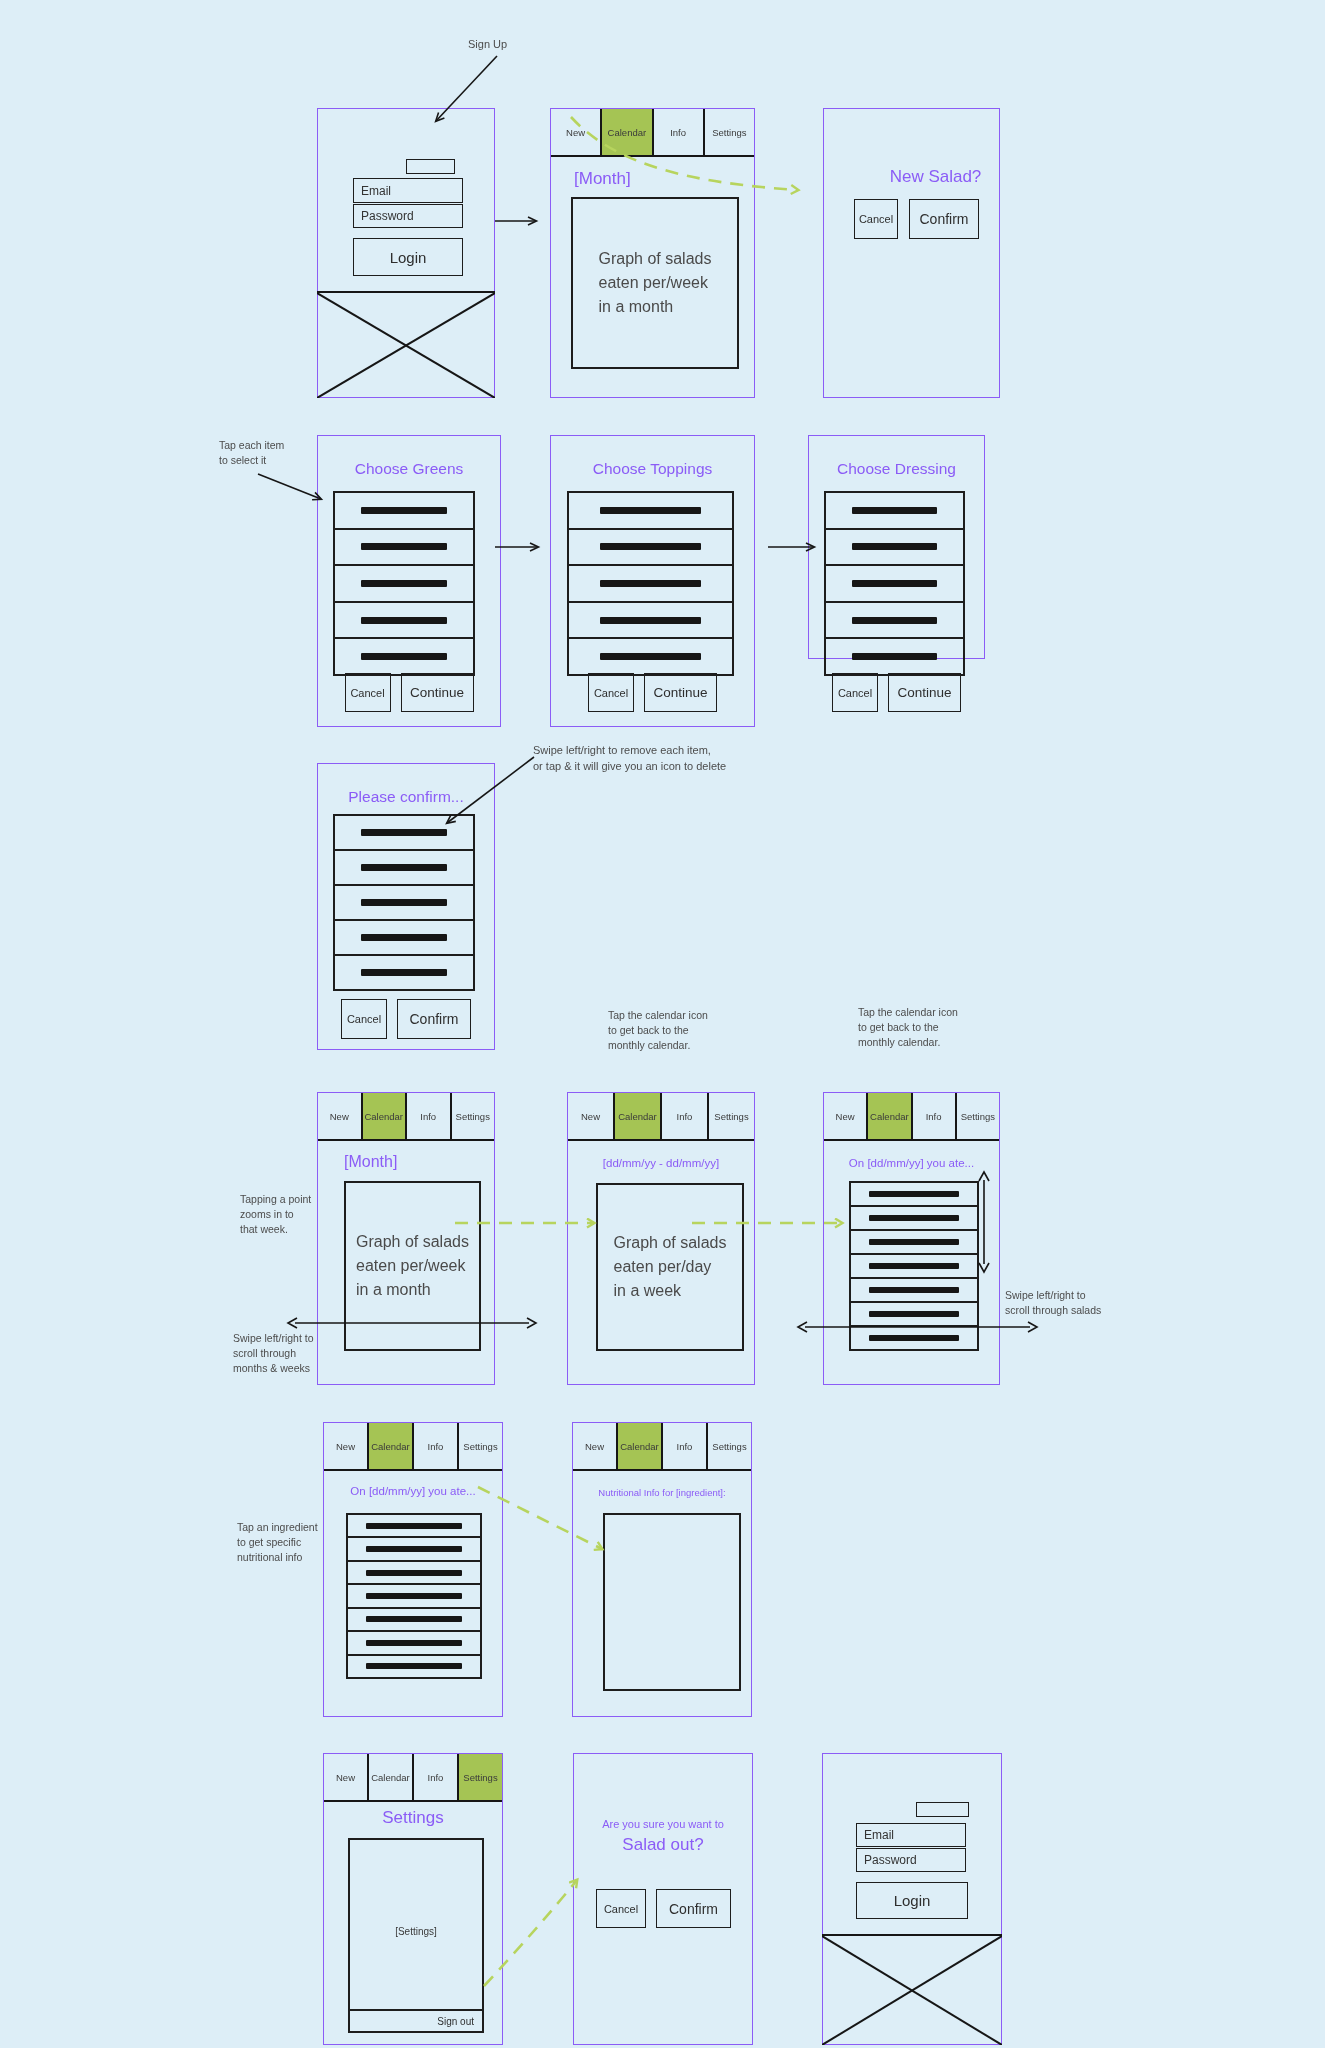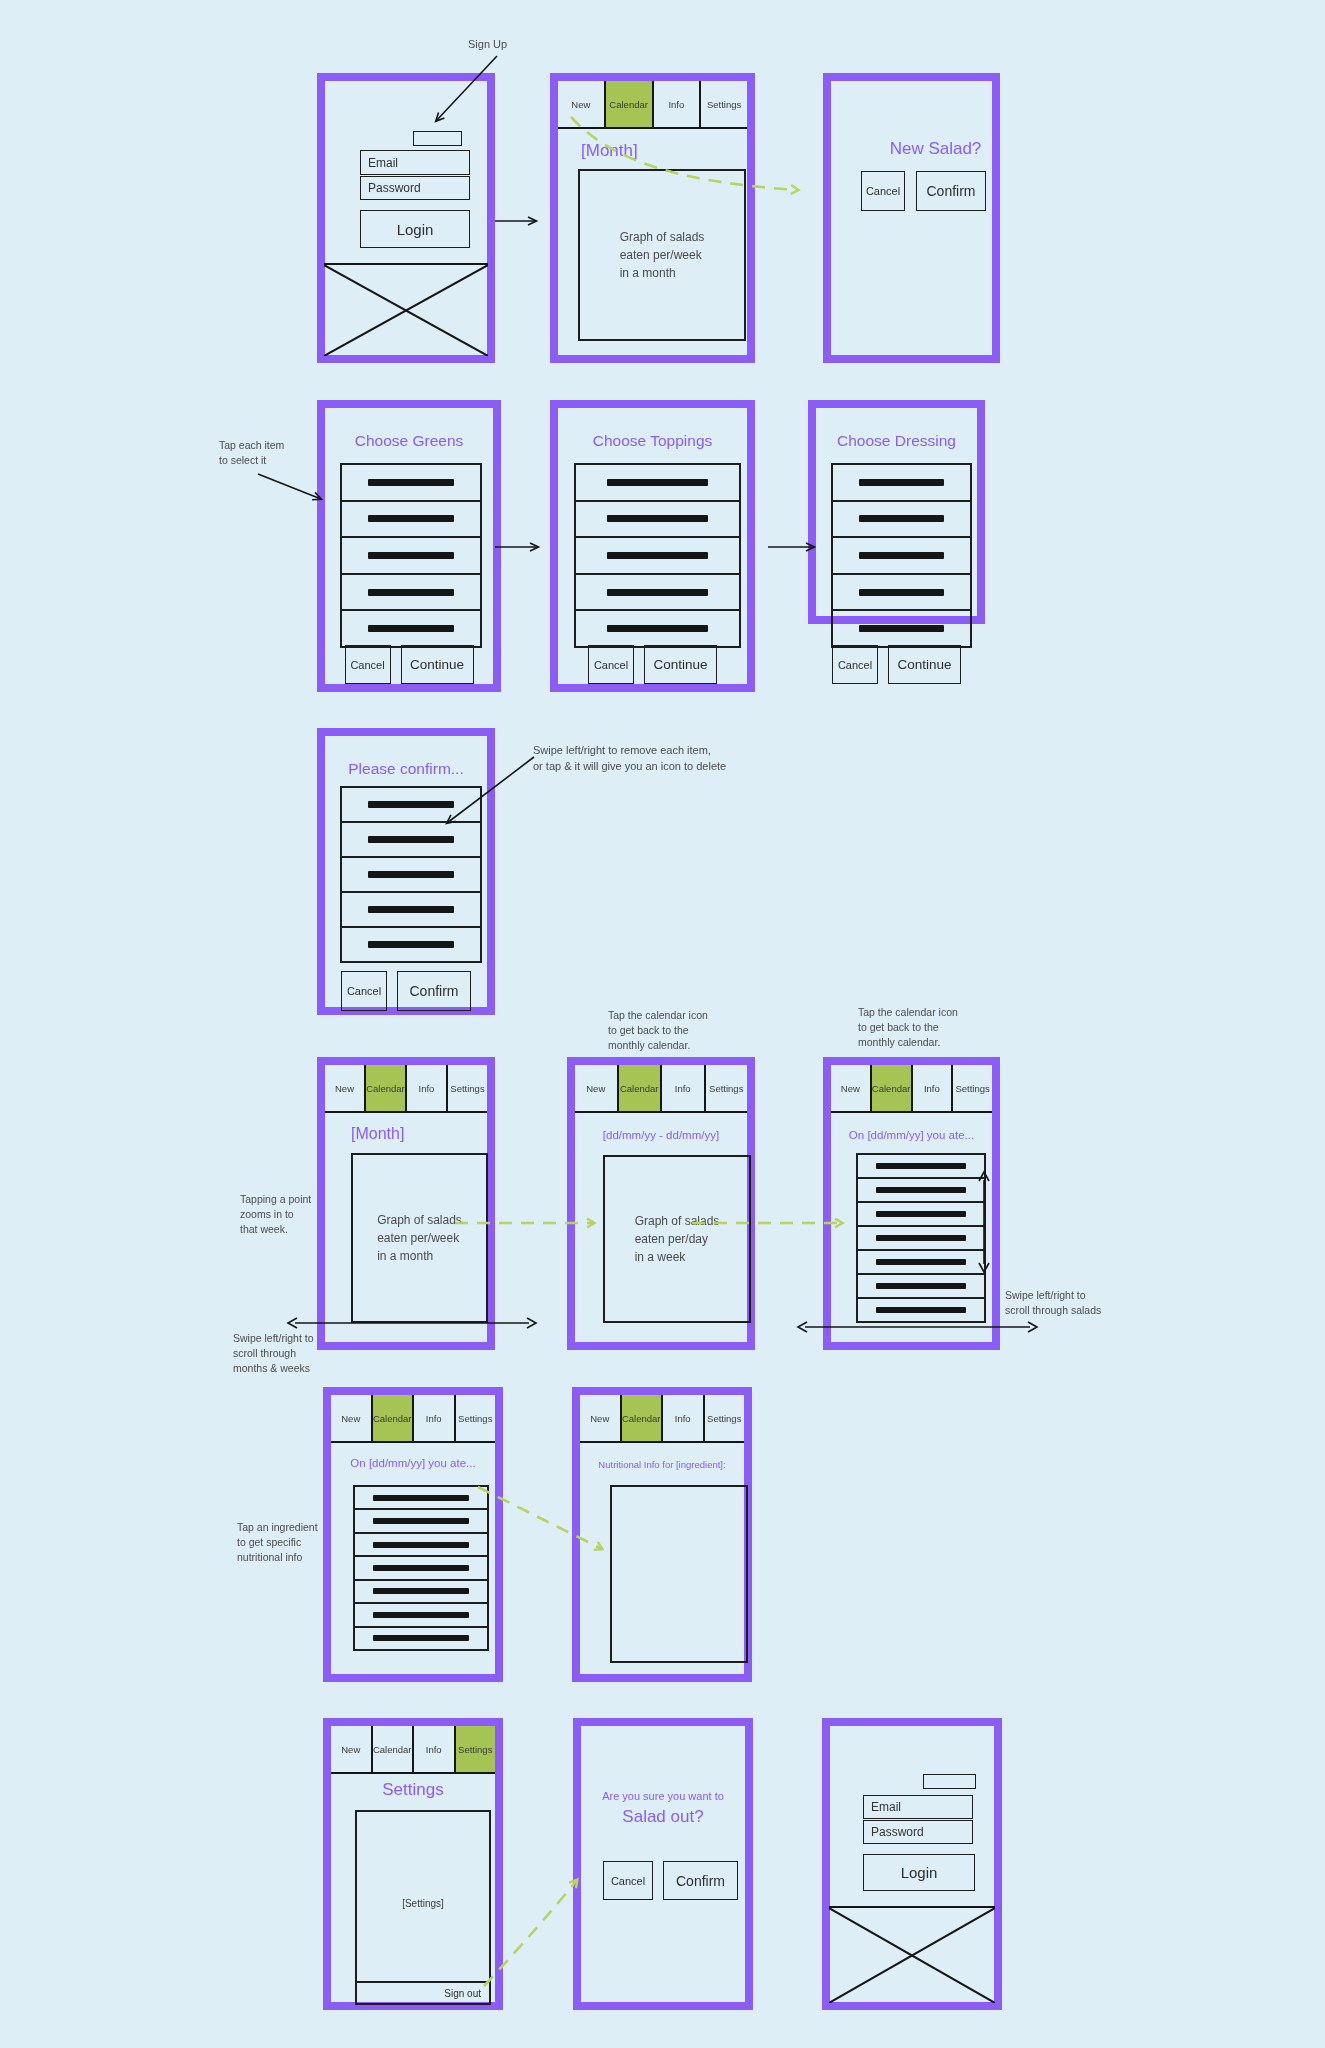--- a/index.html
+++ b/index.html
@@ -1,32 +1,32 @@
 <!DOCTYPE html>
 <html><head>
 <meta charset="utf-8">
 <style>
   html,body{margin:0;padding:0;}
   body{background:#ddeef7;font-family:"Liberation Sans", sans-serif;}
   .canvas{position:relative;width:1325px;height:2048px;background:#ddeef7;overflow:hidden;}
-  .screen{position:absolute;border:8px solid #8b5cf6;box-sizing:border-box;}
+  .screen{position:absolute;border:1px solid #8b5cf6;box-sizing:border-box;margin-top:35px;}
   .nav{position:absolute;left:0;right:0;top:0;height:46px;display:flex;border-bottom:2px solid #161616;}
   .tab{flex:1;border-right:2px solid #161616;display:flex;align-items:center;justify-content:center;
        font-size:9.5px;color:#3b3b3b;box-sizing:border-box;text-align:center;}
   .tab:last-child{border-right:none;}
   .tab.active{background:#a5c454;}
   .title{position:absolute;color:#8b5cf6;}
   .t-center{left:0;right:0;text-align:center;}
   .fld{position:absolute;border:1.5px solid #1d1d1d;box-sizing:border-box;display:flex;
        align-items:center;padding-left:7px;font-size:12px;color:#333;}
   .btn{position:absolute;border:1.5px solid #1d1d1d;box-sizing:border-box;display:flex;
        align-items:center;justify-content:center;color:#2e2e2e;}
   .box{position:absolute;border:2px solid #1d1d1d;box-sizing:border-box;}
   .graphbox{display:flex;align-items:center;justify-content:center;}
-  .graphtext{font-size:12px;line-height:1.5;color:#4a4a4a;white-space:pre-line;text-align:left;}
+  .graphtext{font-size:16px;line-height:1.5;color:#4a4a4a;white-space:pre-line;text-align:left;}
   .list{position:absolute;border:2px solid #1d1d1d;box-sizing:border-box;display:flex;flex-direction:column;}
   .lrow{flex:1;border-bottom:2px solid #1d1d1d;display:flex;align-items:center;justify-content:center;}
   .lrow:last-child{border-bottom:none;}
   .bar{background:#161616;border-radius:1px;}
   .list5 .bar{width:62%;height:7px;}
   .list7 .bar{width:72%;height:6px;}
   .btnrow{position:absolute;left:0;right:0;display:flex;justify-content:center;gap:10px;}
   .btn2{border:1.5px solid #1d1d1d;box-sizing:border-box;display:flex;align-items:center;
         justify-content:center;color:#2e2e2e;}
   .ann{position:absolute;font-size:10.5px;line-height:1.45;color:#4c4c4c;white-space:pre-line;}

